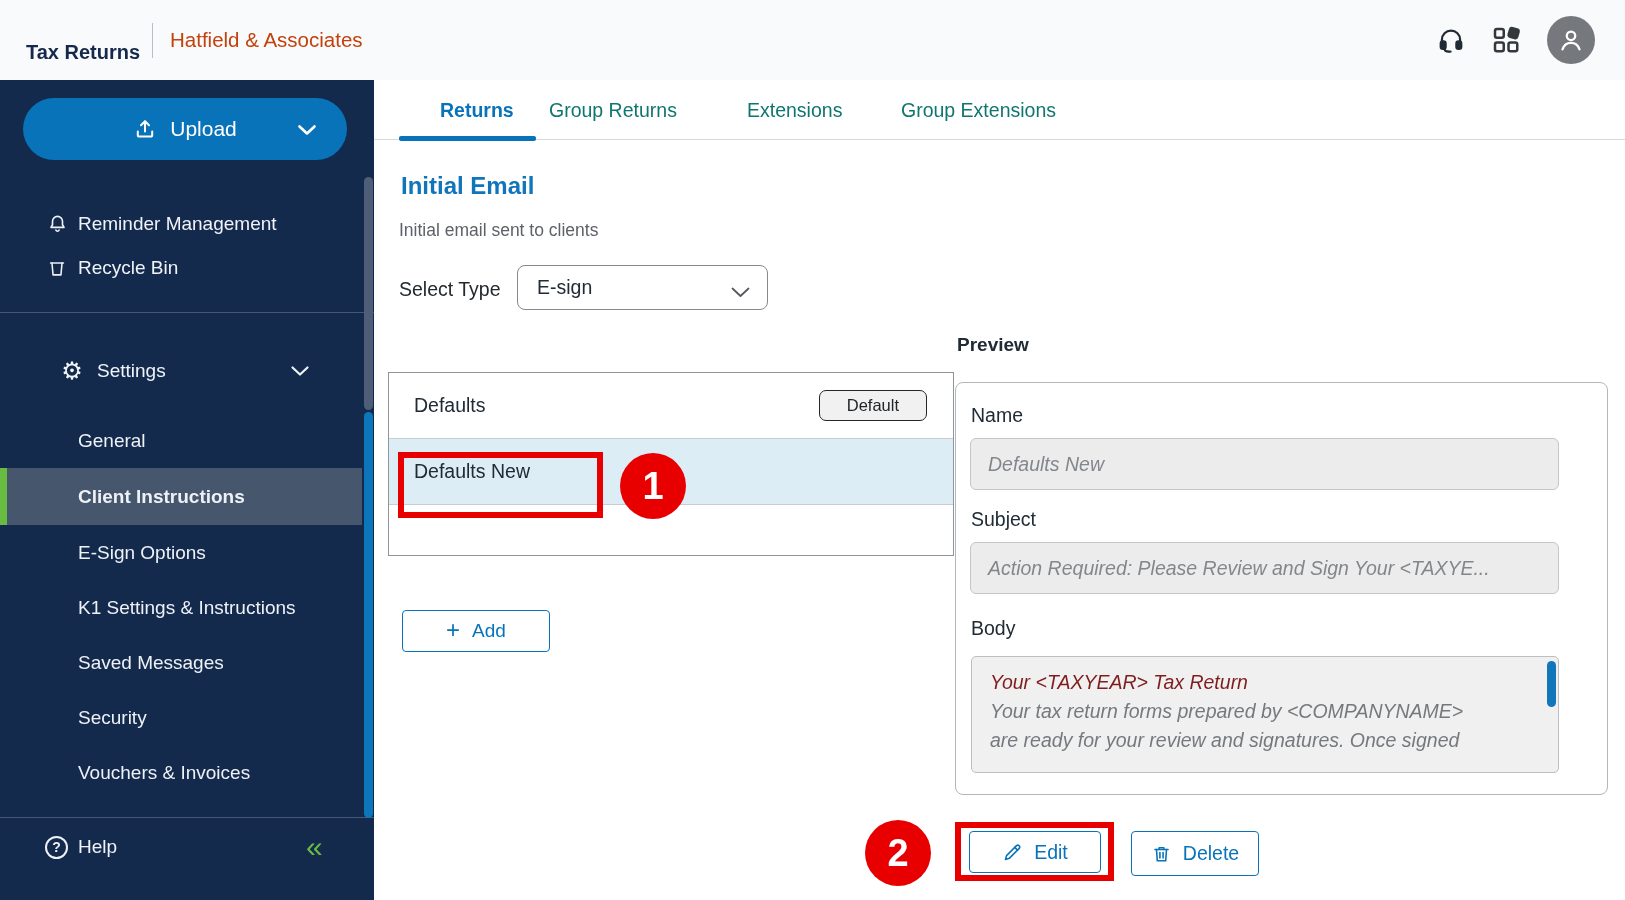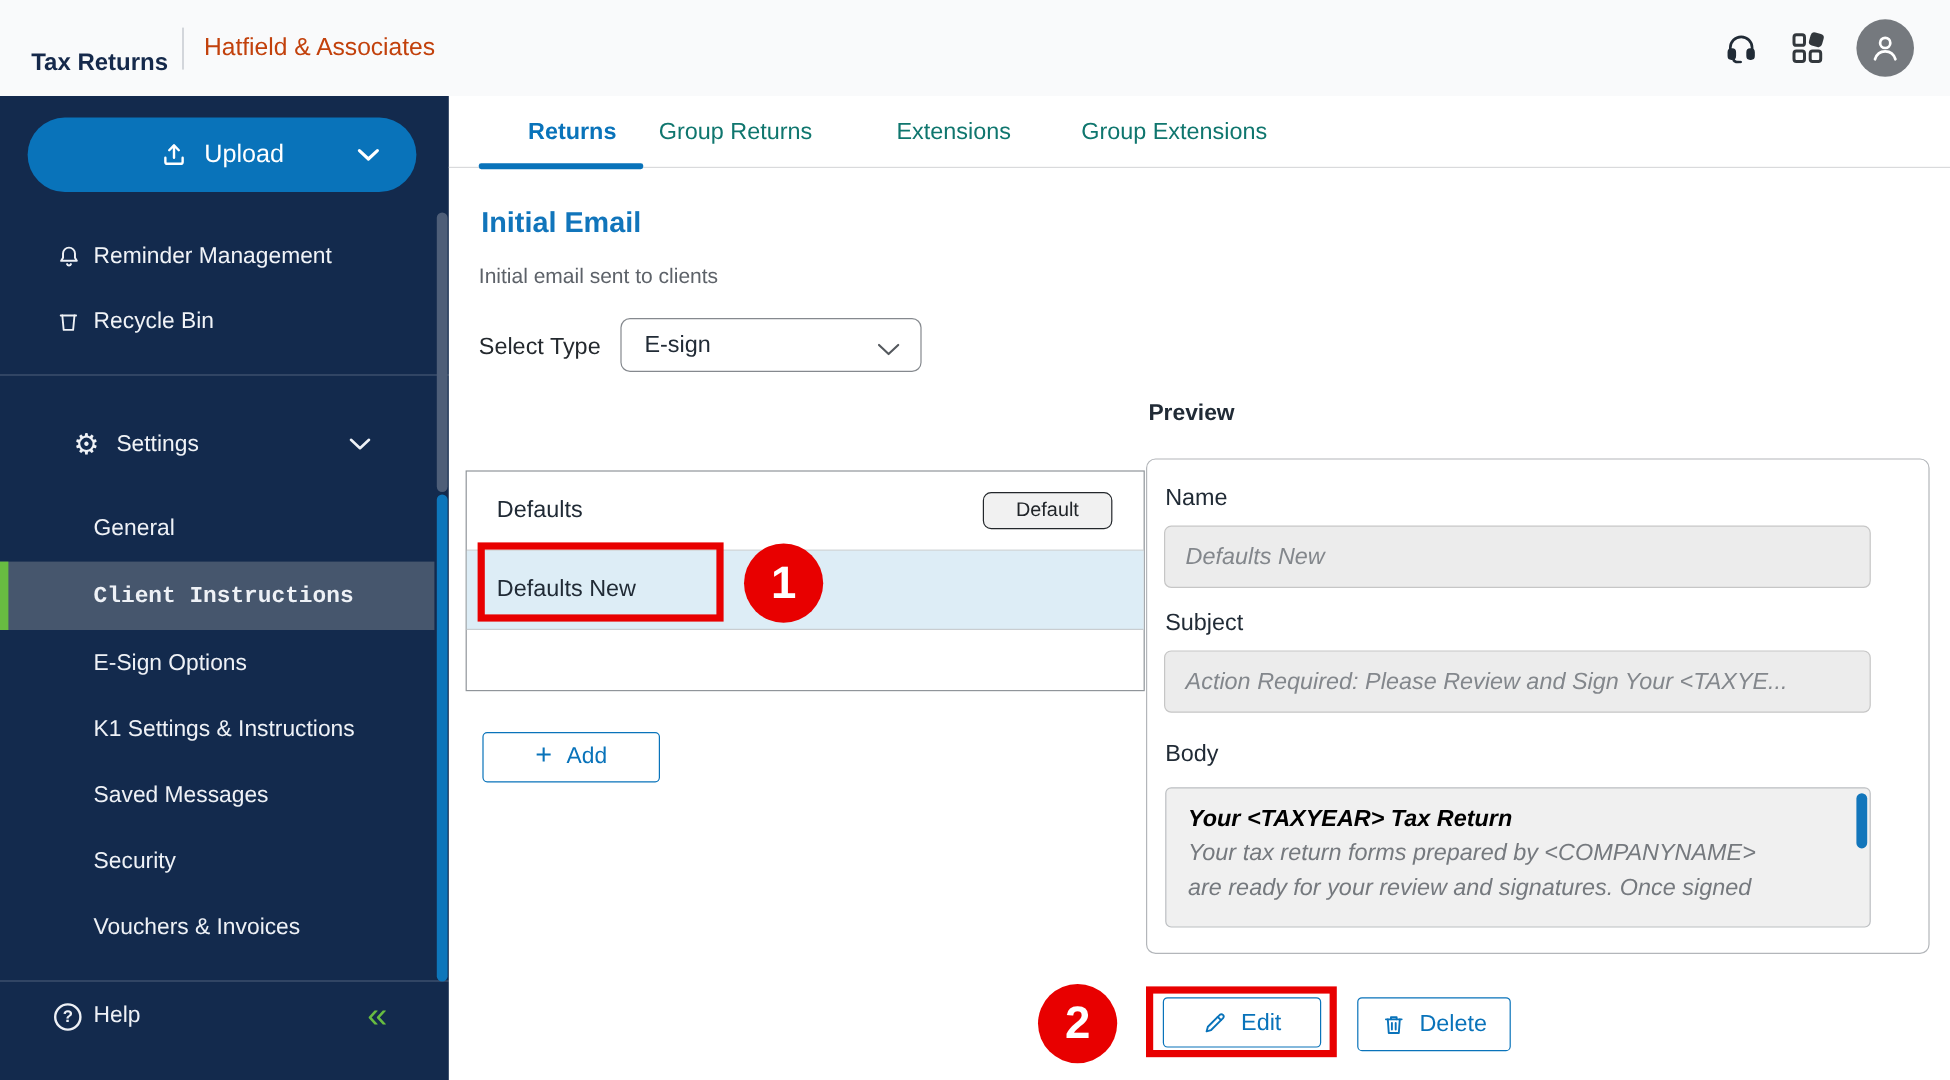--- a/index.html
+++ b/index.html
@@ -48,38 +48,38 @@
   .section-title { position:absolute; left:401px; top:172px; font-size:24px; font-weight:600; color:#1175bb; }
   .section-subtitle { position:absolute; left:399px; top:220px; font-size:17.5px; color:#5d6269; }
   .select-type-label { position:absolute; left:399px; top:278px; font-size:19.5px; color:#24292e; }
   .dropdown { position:absolute; left:517px; top:265px; width:251px; height:45px; border:1px solid #85898e; border-radius:8px; background:#fff; display:flex; align-items:center; cursor:pointer; }
   .dropdown-value { margin-left:19px; font-size:19.5px; color:#212b36; }
   .dropdown-chevron { position:absolute; right:17px; top:18px; }
 
   .preview-title { position:absolute; left:957px; top:334px; font-size:19px; font-weight:700; color:#212b36; }
 
   
-  .listbox { position:absolute; left:388px; top:392px; width:566px; height:184px; border:1px solid #90959a; background:#fff; }
+  .listbox { position:absolute; left:388px; top:372px; width:566px; height:184px; border:1px solid #90959a; background:#fff; }
   .lrow { position:relative; width:100%; height:66px; display:flex; align-items:center; border-bottom:1px solid #c9cdd0; cursor:pointer; }
   .lrow:last-child { border-bottom:none; height:50px; }
   .lrow .lname { margin-left:25px; font-size:19.5px; color:#212b36; }
   .lrow.selected { background:#ddedf6; }
   .default-badge { position:absolute; right:26px; top:17px; height:31px; padding:0 27px; display:flex; align-items:center; background:#f1f1f1; border:1.5px solid #23272b; border-radius:7px; font-size:16.5px; color:#212529; cursor:pointer; }
 
   .add-btn { position:absolute; left:402px; top:610px; width:148px; height:42px; background:#fff; border:1px solid #0973ba; border-radius:4px; color:#0973ba; display:flex; align-items:center; justify-content:center; gap:12px; font-size:19px; cursor:pointer; }
   .add-plus { font-size:24px; font-weight:400; line-height:1; margin-top:-2px; }
 
   
   .preview-panel { position:absolute; left:955px; top:382px; width:653px; height:413px; border:1px solid #b3b6ba; border-radius:8px; background:#fff; }
   .pv-label { position:absolute; left:15px; font-size:19.5px; color:#212b36; }
   .pv-field { position:absolute; left:14px; width:589px; height:52px; background:#ececec; border:1px solid #c6c6c6; border-radius:6px; display:flex; align-items:center; overflow:hidden; }
   .pv-field .pv-text { margin-left:17px; font-style:italic; font-size:19.5px; color:#83878c; white-space:nowrap; }
   .pv-body { position:absolute; left:15px; top:273px; width:588px; height:117px; background:#f0f0f0; border:1px solid #bcbfc2; border-radius:5px; padding:11px 18px; overflow:hidden; }
   .pv-body .bline { font-style:italic; font-size:19.5px; color:#75797e; line-height:29px; white-space:nowrap; }
-  .pv-body .bline.bold { font-weight:700; color:#000000; }
+  .pv-body .bline.bold { font-weight:400; color:#7f1d1d; }
   .pv-scroll-thumb { position:absolute; right:2px; top:4px; width:9px; height:46px; border-radius:5px; background:#1276bb; }
 
   
   .edit-btn { position:absolute; left:969px; top:831px; width:132px; height:42px; background:#fff; border:1px solid #0973ba; border-radius:4px; color:#0973ba; display:flex; align-items:center; justify-content:center; gap:11px; font-size:19.5px; cursor:pointer; }
   .delete-btn { position:absolute; left:1131px; top:831px; width:128px; height:45px; background:#fff; border:1px solid #0973ba; border-radius:4px; color:#0973ba; display:flex; align-items:center; justify-content:center; gap:11px; font-size:19.5px; cursor:pointer; }
 
   
   .anno-box { position:absolute; border:6px solid #e80000; background:transparent; pointer-events:none; }
   .anno-box-1 { left:398px; top:452px; width:205px; height:66px; }
   .anno-box-2 { left:955px; top:822px; width:159px; height:59px; }
@@ -134,21 +134,21 @@
         </svg>
       </span>
       <span>Upload</span>
       <span class="upload-chevron">
         <svg width="20" height="12" viewBox="0 0 20 12" fill="none" stroke="#fff" stroke-width="2.6" stroke-linecap="round" stroke-linejoin="round">
             <polyline points="2.5,2.5 10,9.5 17.5,2.5"></polyline>
           </svg>
       </span>
     </div>
 
-    <div class="nav-row" style="top:114px;">
+    <div class="nav-row" style="top:124px;">
       <span class="nico">
         <svg width="23" height="25" viewBox="0 0 24 24" fill="none" stroke="#eef1f6" stroke-width="1.7" stroke-linecap="round" stroke-linejoin="round">
           <path d="M12 3.5a5.2 5.2 0 0 0-5.2 5.2v3.6L5.2 15h13.6l-1.6-2.7V8.7A5.2 5.2 0 0 0 12 3.5z"></path>
           <path d="M10.3 17.8a1.8 1.8 0 0 0 3.4 0"></path>
         </svg>
       </span>
       <span class="nlabel">Reminder Management</span>
     </div>
 
     <div class="nav-row" style="top:168px;">
@@ -169,21 +169,21 @@
       <span class="settings-chevron">
         <svg width="20" height="12" viewBox="0 0 20 12" fill="none" stroke="#eef1f6" stroke-width="2.2" stroke-linecap="round" stroke-linejoin="round">
             <polyline points="2.5,2.5 10,9.5 17.5,2.5"></polyline>
           </svg>
       </span>
     </div>
 
     <div class="sub-row" style="top:333px;">
       <span class="nlabel">General</span>
     </div>
-    <div class="sub-row active" style="top:388px; height:57px;font-family:Liberation Mono, monospace;">
+    <div class="sub-row active" style="top:388px; height:57px;">
       <span class="active-bar"></span>
       <span class="nlabel">Client Instructions</span>
     </div>
     <div class="sub-row" style="top:445px;">
       <span class="nlabel">E-Sign Options</span>
     </div>
     <div class="sub-row" style="top:500px;">
       <span class="nlabel">K1 Settings &amp; Instructions</span>
     </div>
     <div class="sub-row" style="top:555px;">

